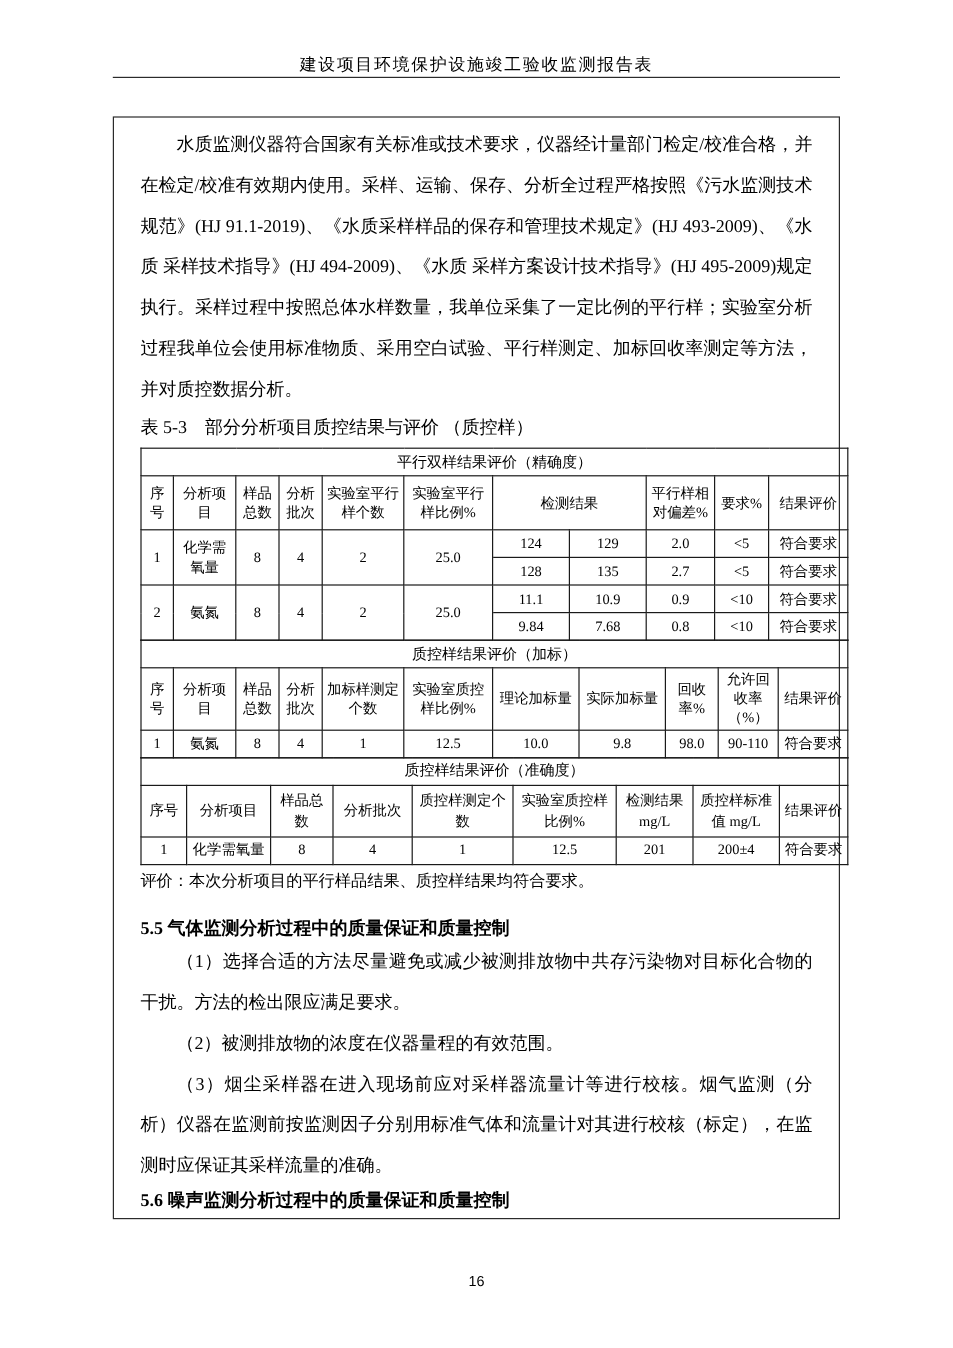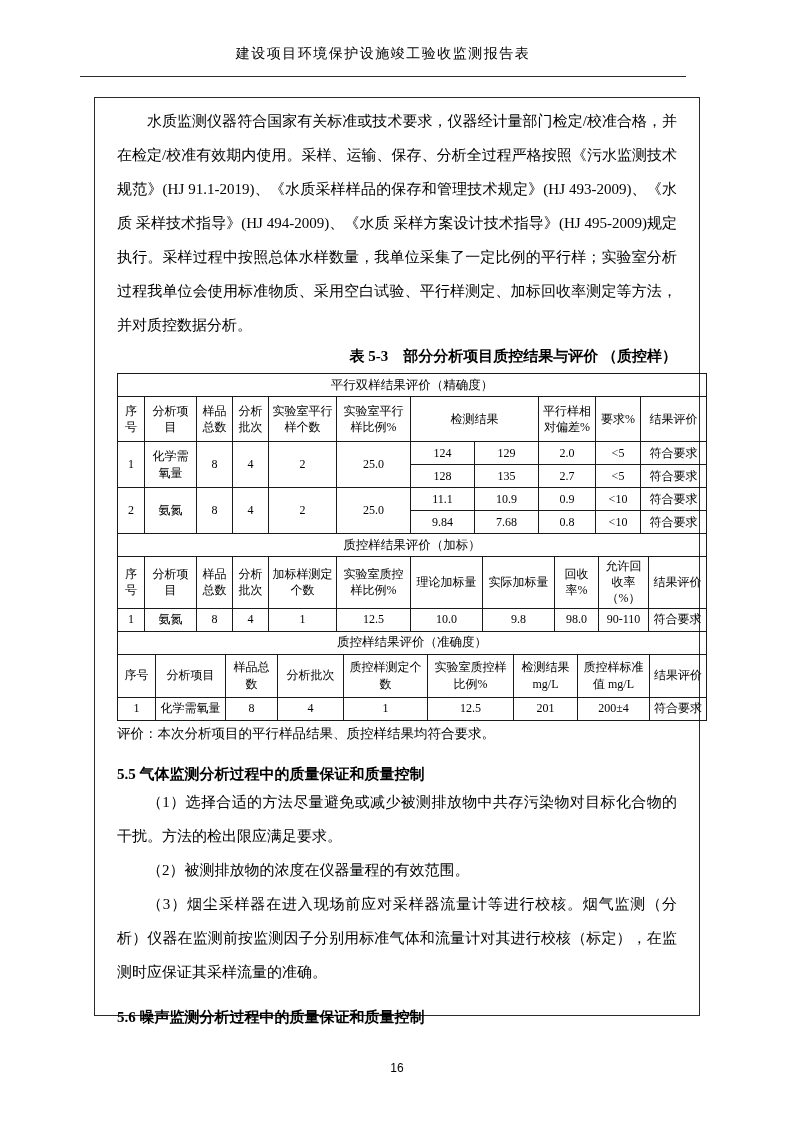--- a/index.html
+++ b/index.html
@@ -2,36 +2,36 @@
 <html><head>
 <meta charset="utf-8">
 <style>
   html,body { margin:0; padding:0; background:#ffffff; }
   .page {
     position:relative; width:794px; height:1123px; background:#ffffff;
     font-family:"Liberation Serif","DejaVu Serif",serif; color:#000;
     overflow:hidden;
   }
   .doc-header {
-    position:absolute; top:45px; left:80px; width:606px;
+    position:absolute; top:45px; left:94px; width:606px;
     text-align:center; font-size:14px; letter-spacing:1.5px;
-    padding-bottom:13px; border-bottom:1px solid #2b2b2b;
+    padding-bottom:1px; border-bottom:1px solid #2b2b2b;
   }
   .content-box {
     position:absolute; top:97px; left:94px; width:606px; height:919px;
     border:1px solid #2b2b2b; box-sizing:border-box; padding:0 22px;
   }
   .body-par {
     font-size:15px; line-height:34px; text-align:justify; margin:0;
     word-break:break-all;
   }
   .indent { text-indent:2em; }
   .intro { margin-top:6px; }
   .table-title {
-    text-align:right; font-weight:bold; font-size:15px;
+    text-align:left; font-weight:normal; font-size:15px;
     margin:5px 0 7px 0;
   }
   .table-wrap { width:589px; margin:0 auto; }
   table.qc {
     border-collapse:collapse; table-layout:fixed; width:589px;
     font-size:12px;
   }
   table.qc + table.qc { margin-top:-1px; }
   .qc td, .qc th {
     border:1px solid #1a1a1a; text-align:center; vertical-align:middle;
@@ -39,21 +39,21 @@
     word-break:break-all; overflow:hidden;
   }
   .qc tr.band td { height:20px; font-size:12.5px; }
   .qc tr.head th { height:42px; }
   .qc tr.h3row th { height:40px; }
   .qc tr.data td { height:20px; }
   .remark { font-size:13.5px; line-height:24px; margin:1px 0 0 0; }
   .sec-heading {
     font-size:15px; font-weight:bold; margin:17px 0 0 0; line-height:22px;
   }
-  .sec-heading.tight { margin-top:17px; }
+  .sec-heading.tight { margin-top:1px; }
   .page-footer {
     position:absolute; bottom:48px; left:0; width:100%;
     text-align:center; font-size:12px;
     font-family:"Liberation Sans","DejaVu Sans",sans-serif;
   }
 </style>
 </head>
 <body>
 
 <div class="page">

